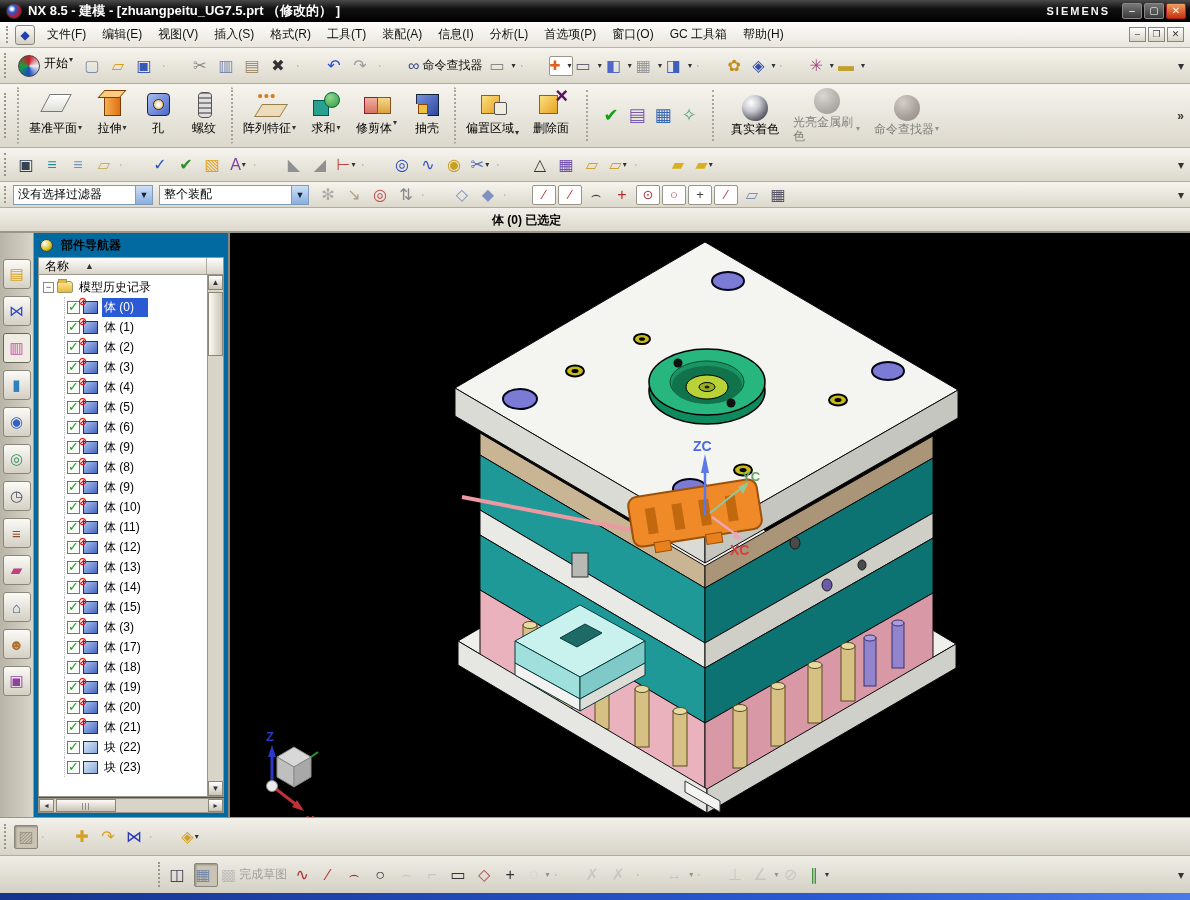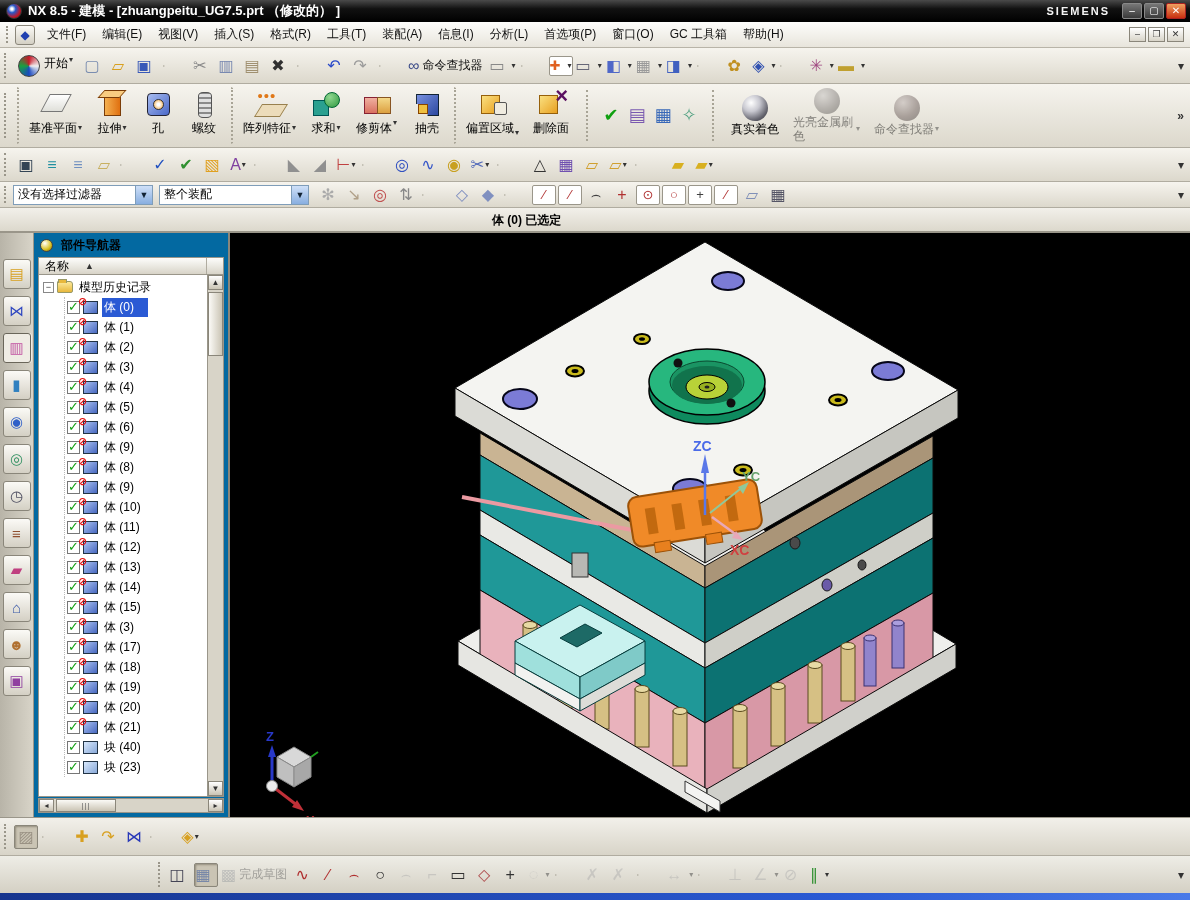--- a/index.html
+++ b/index.html
@@ -927,21 +927,21 @@
                 <span class="tline"></span>
                 <span class="cb"></span>
                 <span class="nicon body"></span>
                 <span class="tlbl">体 (21)</span>
               </div>
 
               <div class="trow">
                 <span class="tline"></span>
                 <span class="cb"></span>
                 <span class="nicon block"></span>
-                <span class="tlbl">块 (40)</span>
+                <span class="tlbl">块 (22)</span>
               </div>
 
               <div class="trow">
                 <span class="tline"></span>
                 <span class="cb"></span>
                 <span class="nicon block"></span>
                 <span class="tlbl">块 (23)</span>
               </div>
             </div>
         </div>

